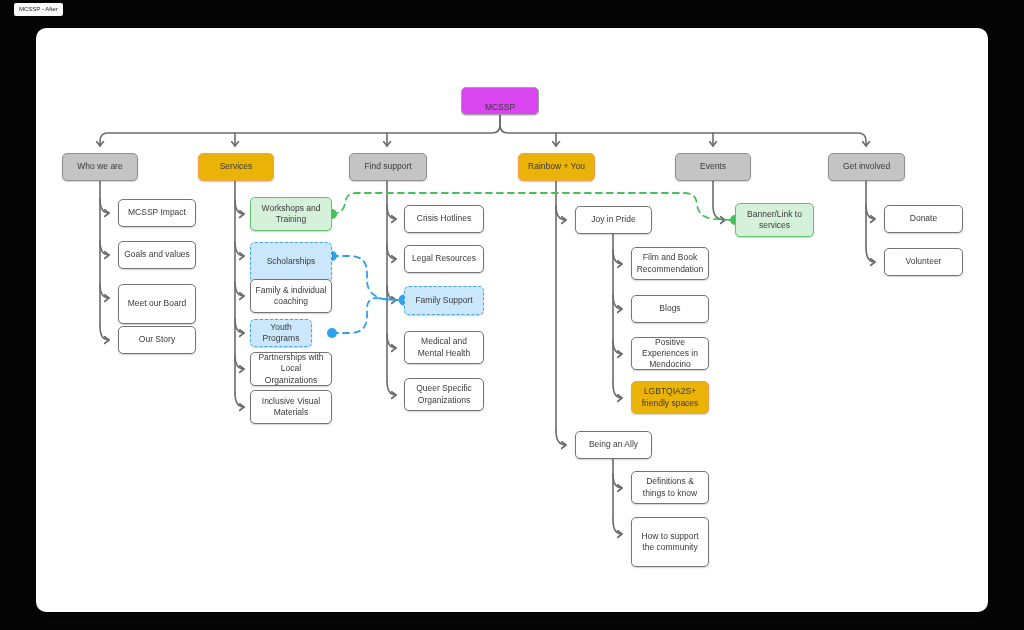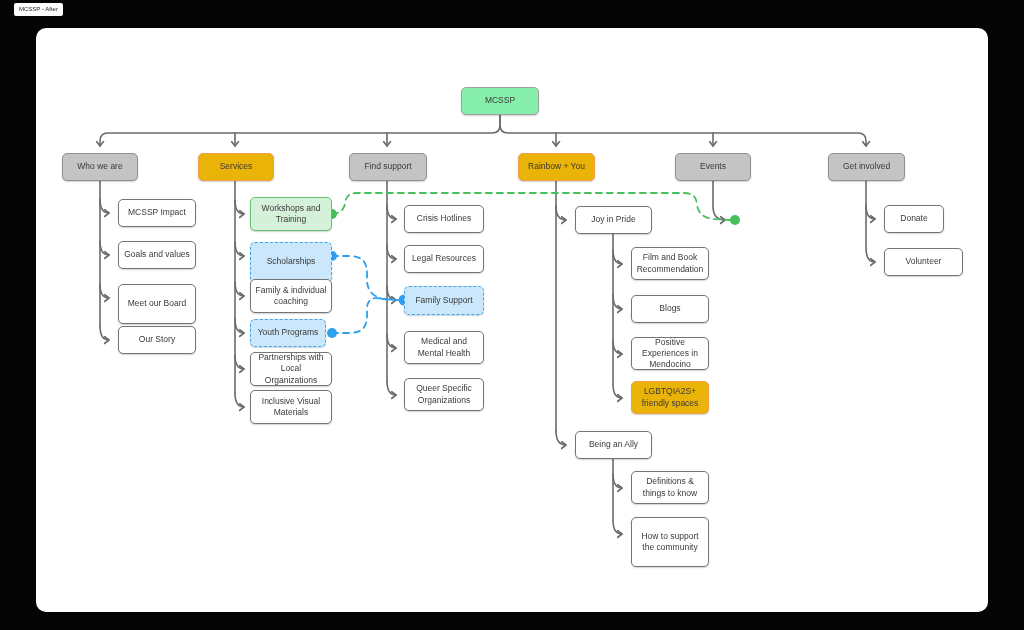--- a/index.html
+++ b/index.html
@@ -15,21 +15,21 @@
     position:absolute;left:36px;top:28px;width:952px;height:584px;
     background:#ffffff;border-radius:10px;box-shadow:0 1px 4px rgba(0,0,0,.6);
   }
   svg.connectors{position:absolute;left:0;top:0;width:952px;height:584px;}
   .node{
     position:absolute;display:flex;align-items:center;justify-content:center;
     text-align:center;font-size:8.5px;line-height:1.3;color:#3a3a3a;
     border-radius:5px;padding:1px 3px;box-sizing:border-box;
     background:#fff;border:1.5px solid #757575;box-shadow:0 1px 1.5px rgba(0,0,0,.18);
   }
-  .node.root{background:#86efac;border-color:#a0a0a0;}
+  .node.root{background:#d946ef;border-color:#a0a0a0;align-items:flex-end;}
   .node.gray{background:#c4c4c4;border-color:#8f8f8f;}
   .node.orange{background:#eab308;border-color:#f59d4d;}
   .node.green{background:#d6f1da;border-color:#62c26f;}
   .node.blue-dashed{background:#cbe7fb;border:1.8px dashed #41a4f0;}
 </style>
 </head>
 <body>
 
 <div class="frame-label">MCSSP - After</div>
 
@@ -155,21 +155,21 @@
 
   <div class="node green" style="left:214px;top:169px;width:82px;height:34px">
       <span>Workshops and Training</span>
     </div>
   <div class="node blue-dashed" style="left:214px;top:214px;width:82px;height:40px">
       <span>Scholarships</span>
     </div>
   <div class="node" style="left:214px;top:251px;width:82px;height:34px">
       <span>Family &amp; individual coaching</span>
     </div>
-  <div class="node blue-dashed" style="left:214px;top:291px;width:76px;height:28px">
+  <div class="node blue-dashed" style="left:214px;top:291px;width:62px;height:28px">
       <span>Youth Programs</span>
     </div>
   <div class="node" style="left:214px;top:324px;width:82px;height:34px">
       <span>Partnerships with Local Organizations</span>
     </div>
   <div class="node" style="left:214px;top:362px;width:82px;height:34px">
       <span>Inclusive Visual Materials</span>
     </div>
 
   <div class="node" style="left:368px;top:177px;width:80px;height:28px">
@@ -206,21 +206,24 @@
   <div class="node" style="left:539px;top:403px;width:77px;height:28px">
       <span>Being an Ally</span>
     </div>
   <div class="node" style="left:595px;top:443px;width:78px;height:33px">
       <span>Definitions &amp; things to know</span>
     </div>
   <div class="node" style="left:595px;top:489px;width:78px;height:50px">
       <span>How to support the community</span>
     </div>
 
-
-  <div class="node" style="left:848px;top:177px;width:60px;height:28px">
+  <div class="node green" style="left:699px;top:175px;width:79px;height:34px">
+      <span>Banner/Link to services</span>
+    </div>
+
+  <div class="node" style="left:848px;top:177px;width:79px;height:28px">
       <span>Donate</span>
     </div>
   <div class="node" style="left:848px;top:220px;width:79px;height:28px">
       <span>Volunteer</span>
     </div>
 
 </div>
 
 </body></html>

